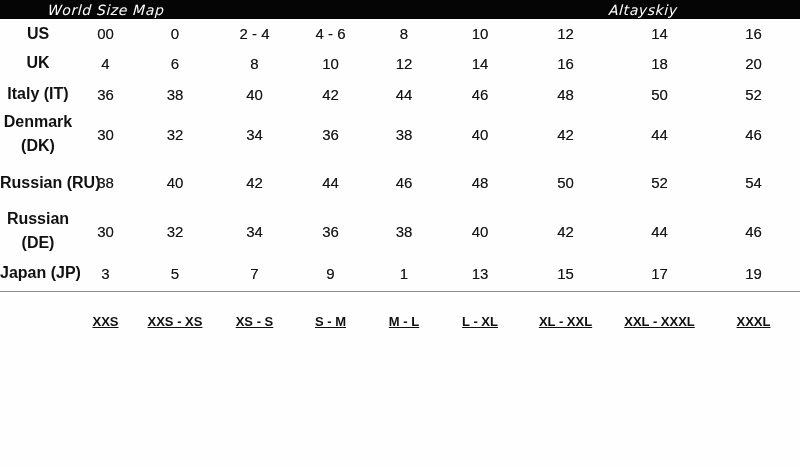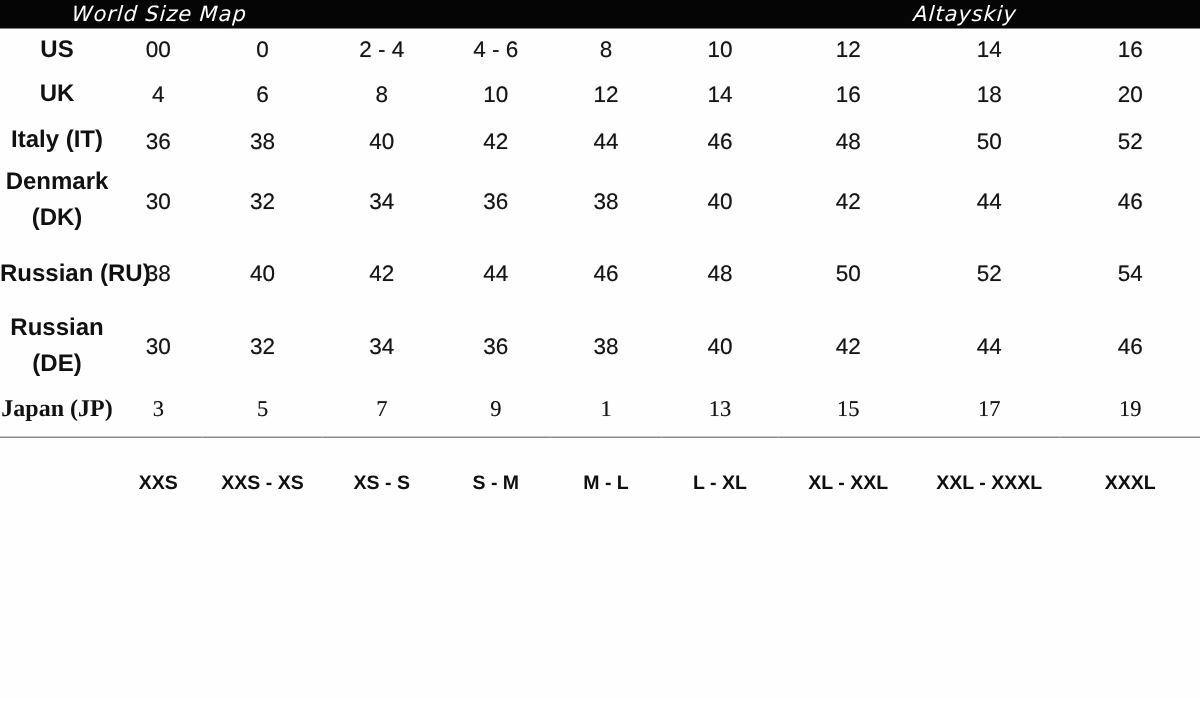--- a/index.html
+++ b/index.html
@@ -49,30 +49,31 @@
   }
   
   tr.r0 { height: 29px; }
   tr.r1 { height: 30px; }
   tr.r2 { height: 32px; }
   tr.r3 { height: 35px; }
   tr.r4 { height: 44px; padding-left: 32px; }
   tr.r5 { height: 49px; }
   tr.r6 { height: 46px; }
   tr.r7 { height: 40px; }
-  tr.r8 { height: 36px; font-family: Liberation Serif, serif; }
+  tr.r8 { height: 36px; }
   tr.r9 { height: 47px; }
   .footer-table { height: 60px; }
   .footer-table td {
     border-top: 1.5px solid #8c8c8c;
     font-size: 13px;
     font-weight: bold;
     color: #101010;
     text-shadow: none;
     vertical-align: middle;
+    text-decoration: underline;
   }
 </style>
 </head>
 <body>
 
 <div class="page">
 
   <header class="topbar">
     <span class="title">World Size Map</span>
     <span class="brand">Altayskiy</span>

